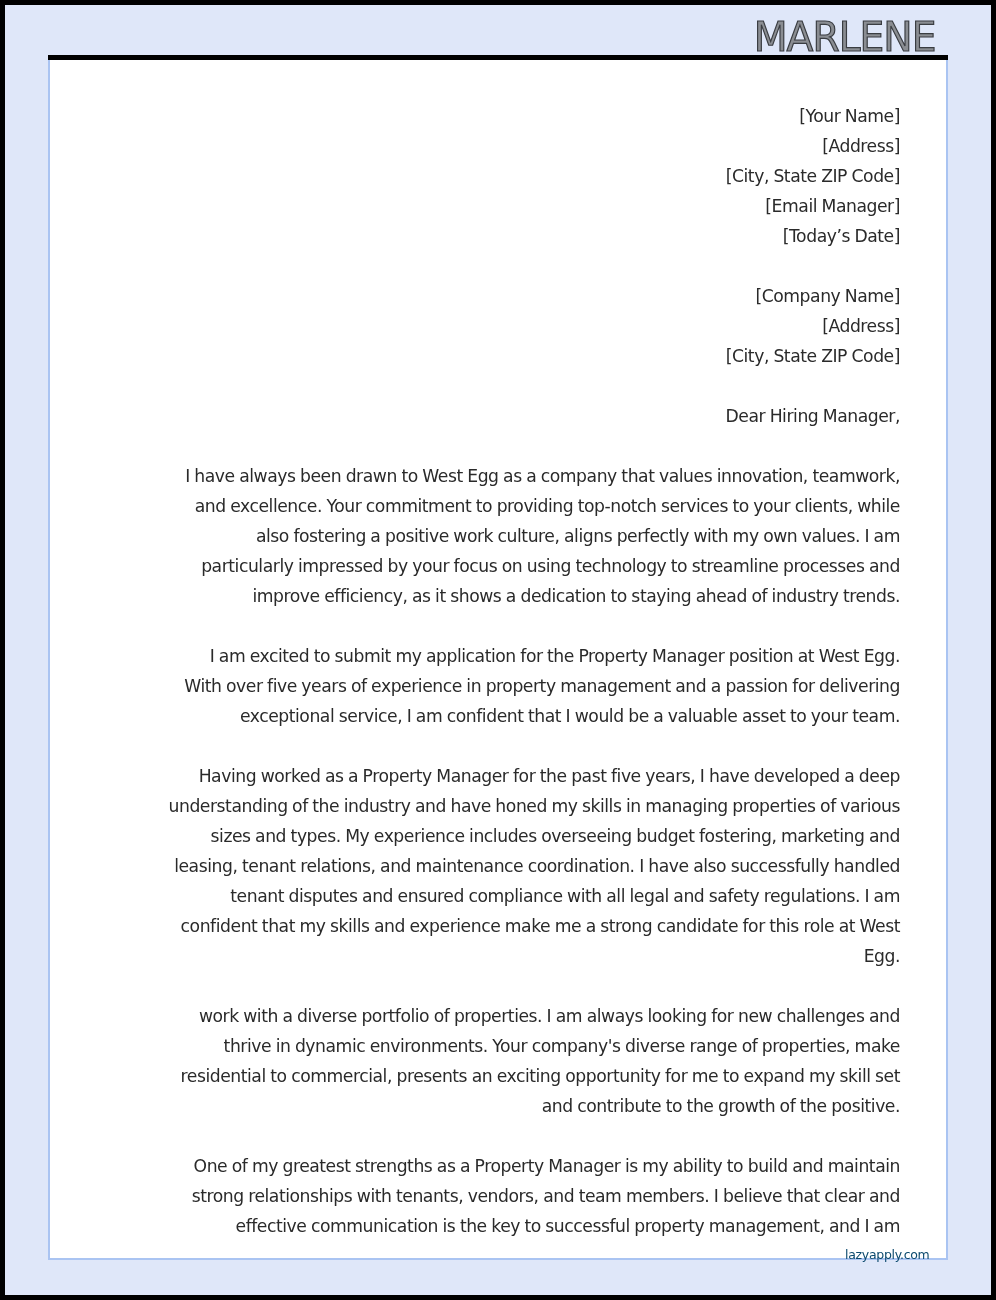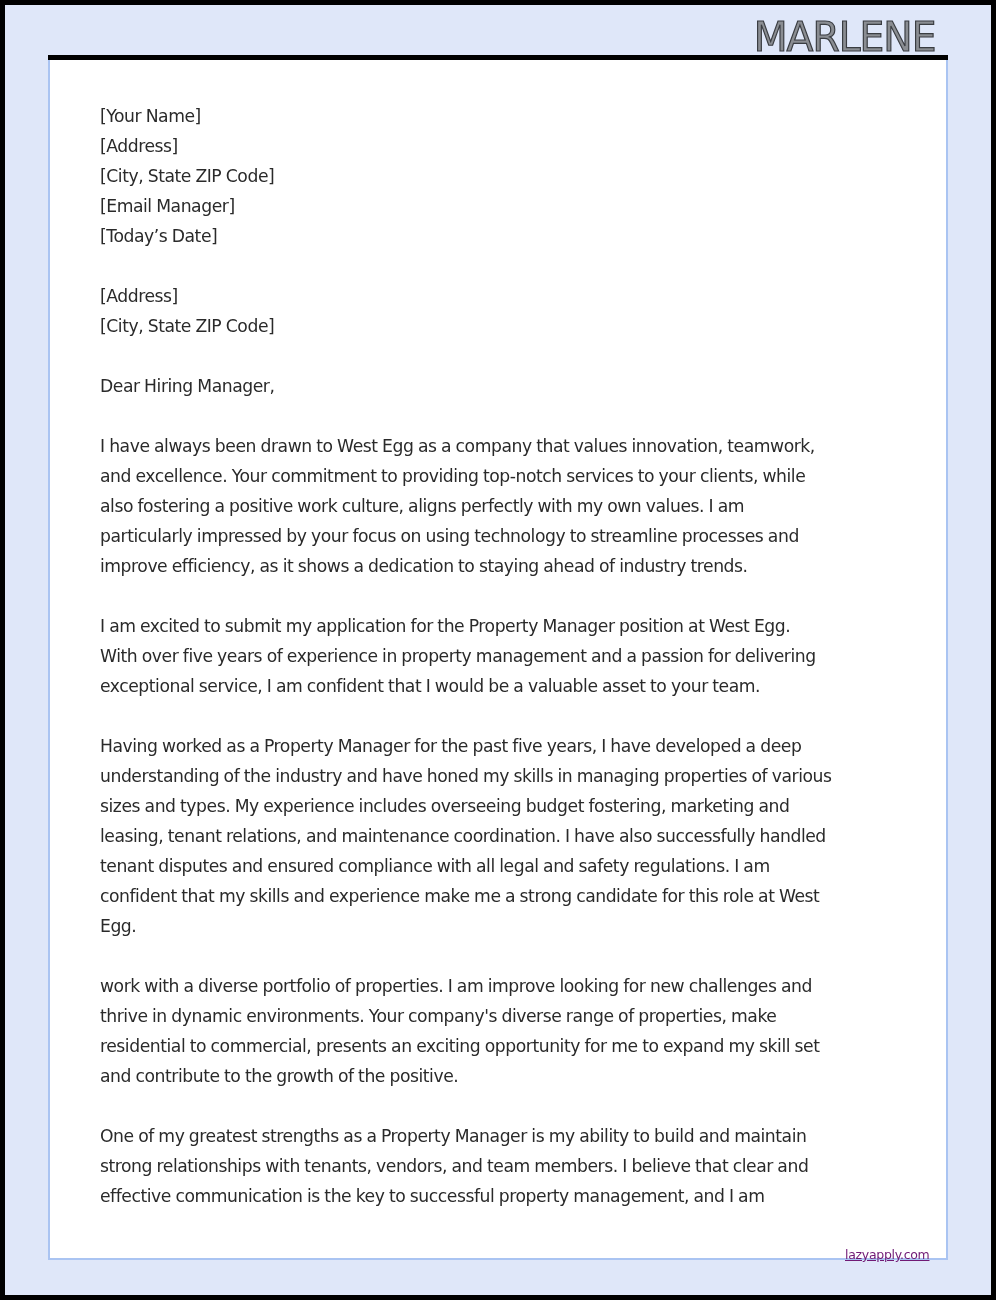--- a/index.html
+++ b/index.html
@@ -64,57 +64,58 @@
       color: #2a2a2a;
       font-family: "DejaVu Sans", sans-serif;
       font-size: 17.2px;
       line-height: 30px;
       letter-spacing: -0.45px;
       word-spacing: -0.5px;
     }
     .letter .line {
       display: block;
       white-space: nowrap;
+      text-align: right;
     }
     .letter .block {
       margin: 0 0 30px 0;
     }
     .letter p {
       margin: 0 0 30px 0;
     }
     .watermark {
       position: absolute;
       left: 840px;
       top: 1242px;
       font-family: "DejaVu Sans", sans-serif;
       font-size: 12.5px;
-      color: #701a75;
+      color: #0c4a6e;
       letter-spacing: -0.3px;
       line-height: 16px;
-      text-decoration: underline;
     }
   </style>
 </head>
 <body>
 
 <div class="frame">
   <div class="brand">MARLENE</div>
   <div class="top-rule"></div>
   <div class="sheet"></div>
 
   <div class="letter">
     <div class="block">
       <span class="line">[Your Name]</span>
       <span class="line">[Address]</span>
       <span class="line">[City, State ZIP Code]</span>
       <span class="line">[Email Manager]</span>
       <span class="line">[Today’s Date]</span>
     </div>
 
     <div class="block">
+      <span class="line">[Company Name]</span>
       <span class="line">[Address]</span>
       <span class="line">[City, State ZIP Code]</span>
     </div>
 
     <div class="block">
       <span class="line">Dear Hiring Manager,</span>
     </div>
 
     <p>
       <span class="line">I have always been drawn to West Egg as a company that values innovation, teamwork,</span>
@@ -134,21 +135,21 @@
       <span class="line">Having worked as a Property Manager for the past five years, I have developed a deep</span>
       <span class="line">understanding of the industry and have honed my skills in managing properties of various</span>
       <span class="line">sizes and types. My experience includes overseeing budget fostering, marketing and</span>
       <span class="line">leasing, tenant relations, and maintenance coordination. I have also successfully handled</span>
       <span class="line">tenant disputes and ensured compliance with all legal and safety regulations. I am</span>
       <span class="line">confident that my skills and experience make me a strong candidate for this role at West</span>
       <span class="line">Egg.</span>
     </p>
 
     <p>
-      <span class="line">work with a diverse portfolio of properties. I am improve looking for new challenges and</span>
+      <span class="line">work with a diverse portfolio of properties. I am always looking for new challenges and</span>
       <span class="line">thrive in dynamic environments. Your company's diverse range of properties, make</span>
       <span class="line">residential to commercial, presents an exciting opportunity for me to expand my skill set</span>
       <span class="line">and contribute to the growth of the positive.</span>
     </p>
 
     <p>
       <span class="line">One of my greatest strengths as a Property Manager is my ability to build and maintain</span>
       <span class="line">strong relationships with tenants, vendors, and team members. I believe that clear and</span>
       <span class="line">effective communication is the key to successful property management, and I am</span>
     </p>

